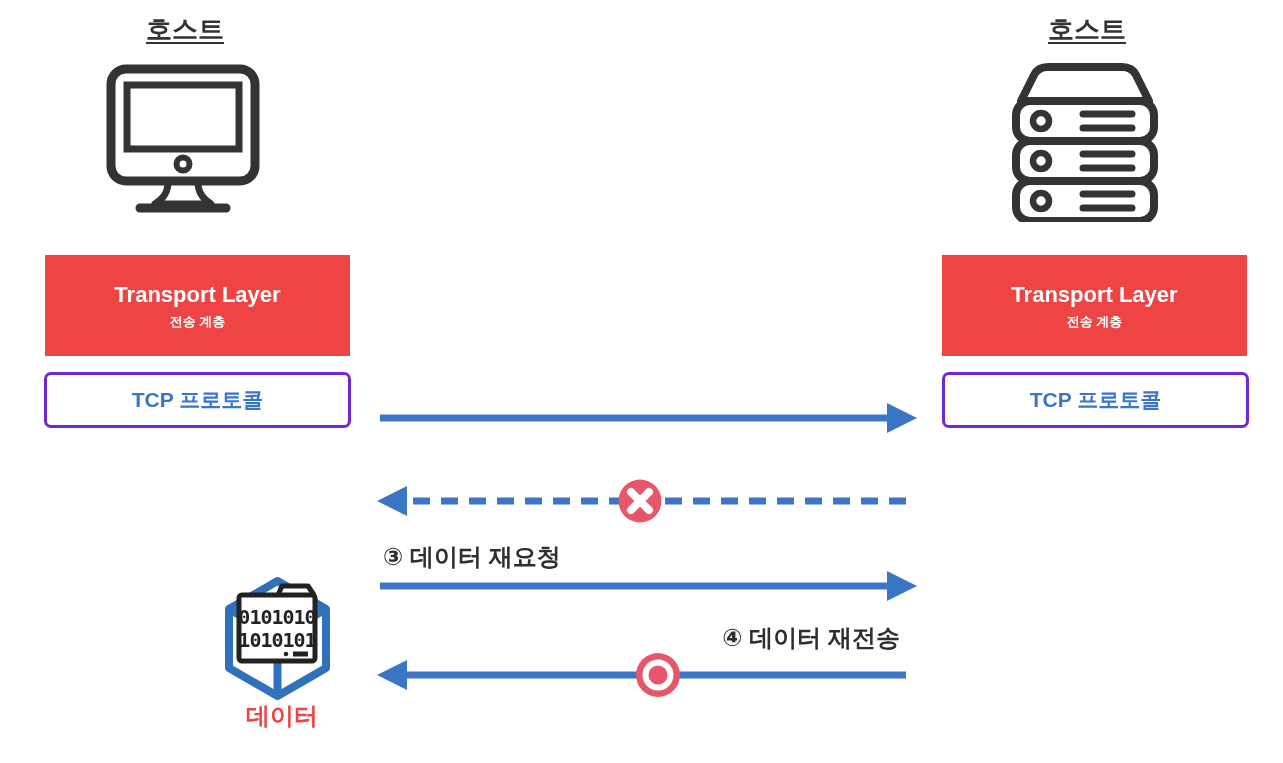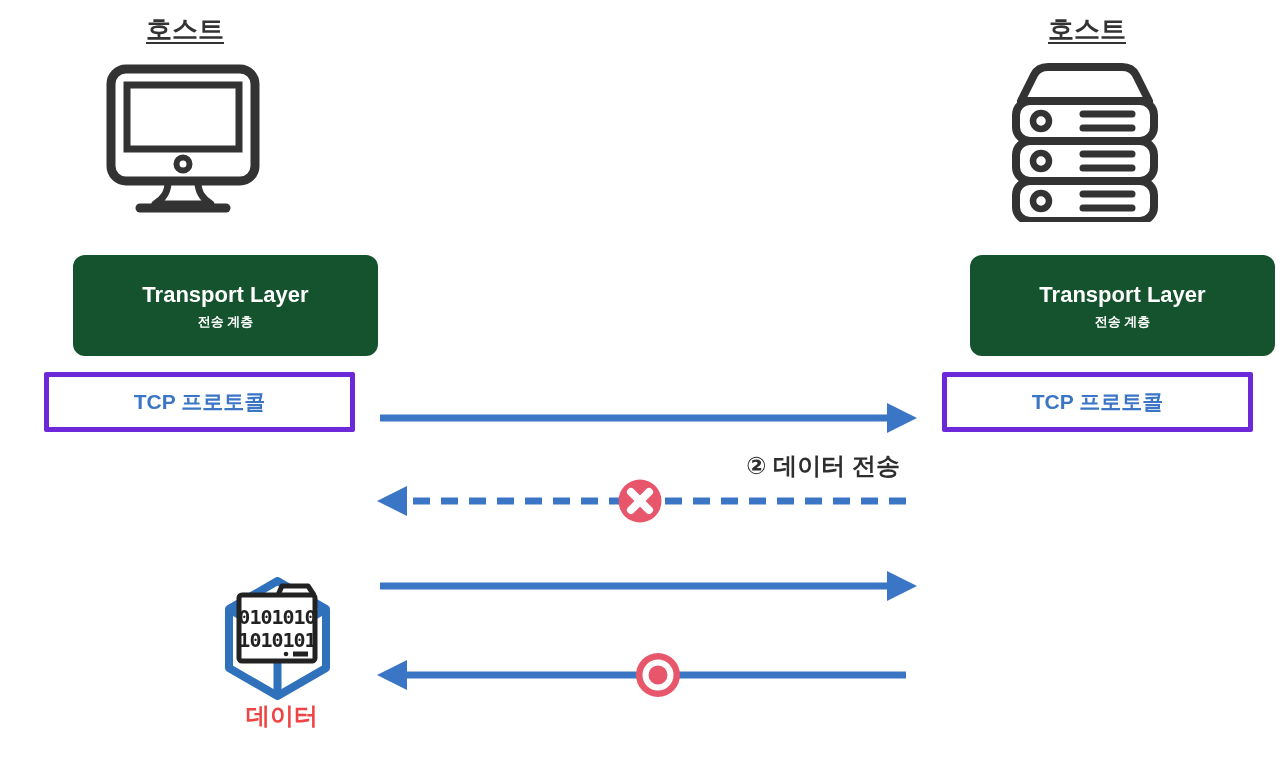--- a/index.html
+++ b/index.html
@@ -7,30 +7,29 @@
     position:relative;width:1283px;height:763px;background:#ffffff;
     font-family:"Liberation Sans","DejaVu Sans",sans-serif;overflow:hidden;
   }
   .abs{position:absolute;}
   .host-label{
     position:absolute;top:12px;width:180px;text-align:center;
     font-size:26px;font-weight:600;color:#333;
     text-decoration:underline;text-decoration-thickness:2px;text-underline-offset:4px;
   }
   .layer-box{
-    position:absolute;width:305px;height:101px;background:#14532d;border-radius:12px;
+    position:absolute;width:305px;height:101px;background:#ef4444;border-radius:0;
     display:flex;flex-direction:column;align-items:center;justify-content:center;gap:9px;
     color:#ffffff;
-    margin-left:28px;
   }
   .layer-title{font-size:22px;font-weight:700;line-height:1;}
   .layer-subtitle{font-size:13px;font-weight:700;line-height:1;}
   .tcp-box{
     position:absolute;width:301px;height:50px;background:#ffffff;
-    border:5px solid #6d28d9;border-radius:2px;
+    border:3px solid #6d28d9;border-radius:7px;
     display:flex;align-items:center;justify-content:center;
     color:#3B76C6;font-size:21px;font-weight:700;
   }
   .arrow-label{
     position:absolute;font-size:24px;font-weight:600;color:#2e2e2e;white-space:nowrap;
   }
   .arrows-layer{position:absolute;left:0;top:0;width:1283px;height:763px;}
   .data-label{
     position:absolute;left:230px;top:700px;width:104px;text-align:center;
     font-size:24px;font-weight:600;color:#ef4444;
@@ -113,21 +112,22 @@
       <line x1="906" y1="675" x2="406" y2="675" stroke="#3B76C6" stroke-width="7"></line>
       <polygon points="377,675 407,660 407,690" fill="#3B76C6"></polygon>
       <g>
         <circle cx="658" cy="675" r="22" fill="#E8566B"></circle>
         <circle cx="658" cy="675" r="15.5" fill="#ffffff"></circle>
         <circle cx="658" cy="675" r="9.5" fill="#E8566B"></circle>
       </g>
     </g>
   </svg>
 
-  <div class="arrow-label" style="right:383px;top:450px;">② 데이터 전송</div>
+  <div class="arrow-label" style="left:383px;top:541px;">③ 데이터 재요청</div>
+  <div class="arrow-label" style="right:383px;top:622px;">④ 데이터 재전송</div>
 
   <svg class="abs" style="left:224px;top:577px;" width="107" height="123" viewBox="0 0 107 123" aria-hidden="true">
     <polygon points="53.5,4 102,32 102,91 53.5,119 5,91 5,32" fill="#ffffff" stroke="#3071BC" stroke-width="8" stroke-linejoin="round"></polygon>
     <path d="M5 32 L53.5 60 L102 32 M53.5 60 L53.5 119" fill="none" stroke="#3071BC" stroke-width="8" stroke-linejoin="round"></path>
     <path d="M54 18 L58 9 L84 9 L90 18" fill="#ffffff" stroke="#222" stroke-width="5" stroke-linejoin="round"></path>
     <rect x="15" y="18" width="76" height="66" rx="3" fill="#ffffff" stroke="#222" stroke-width="5"></rect>
     <text x="53" y="47" text-anchor="middle" font-size="20" font-weight="bold" fill="#222" font-family="DejaVu Sans Mono, monospace" letter-spacing="-1">0101010</text>
     <text x="53" y="70" text-anchor="middle" font-size="20" font-weight="bold" fill="#222" font-family="DejaVu Sans Mono, monospace" letter-spacing="-1">1010101</text>
     <circle cx="62" cy="77" r="2.3" fill="#222"></circle>
     <line x1="69" y1="77" x2="84" y2="77" stroke="#222" stroke-width="5"></line>

